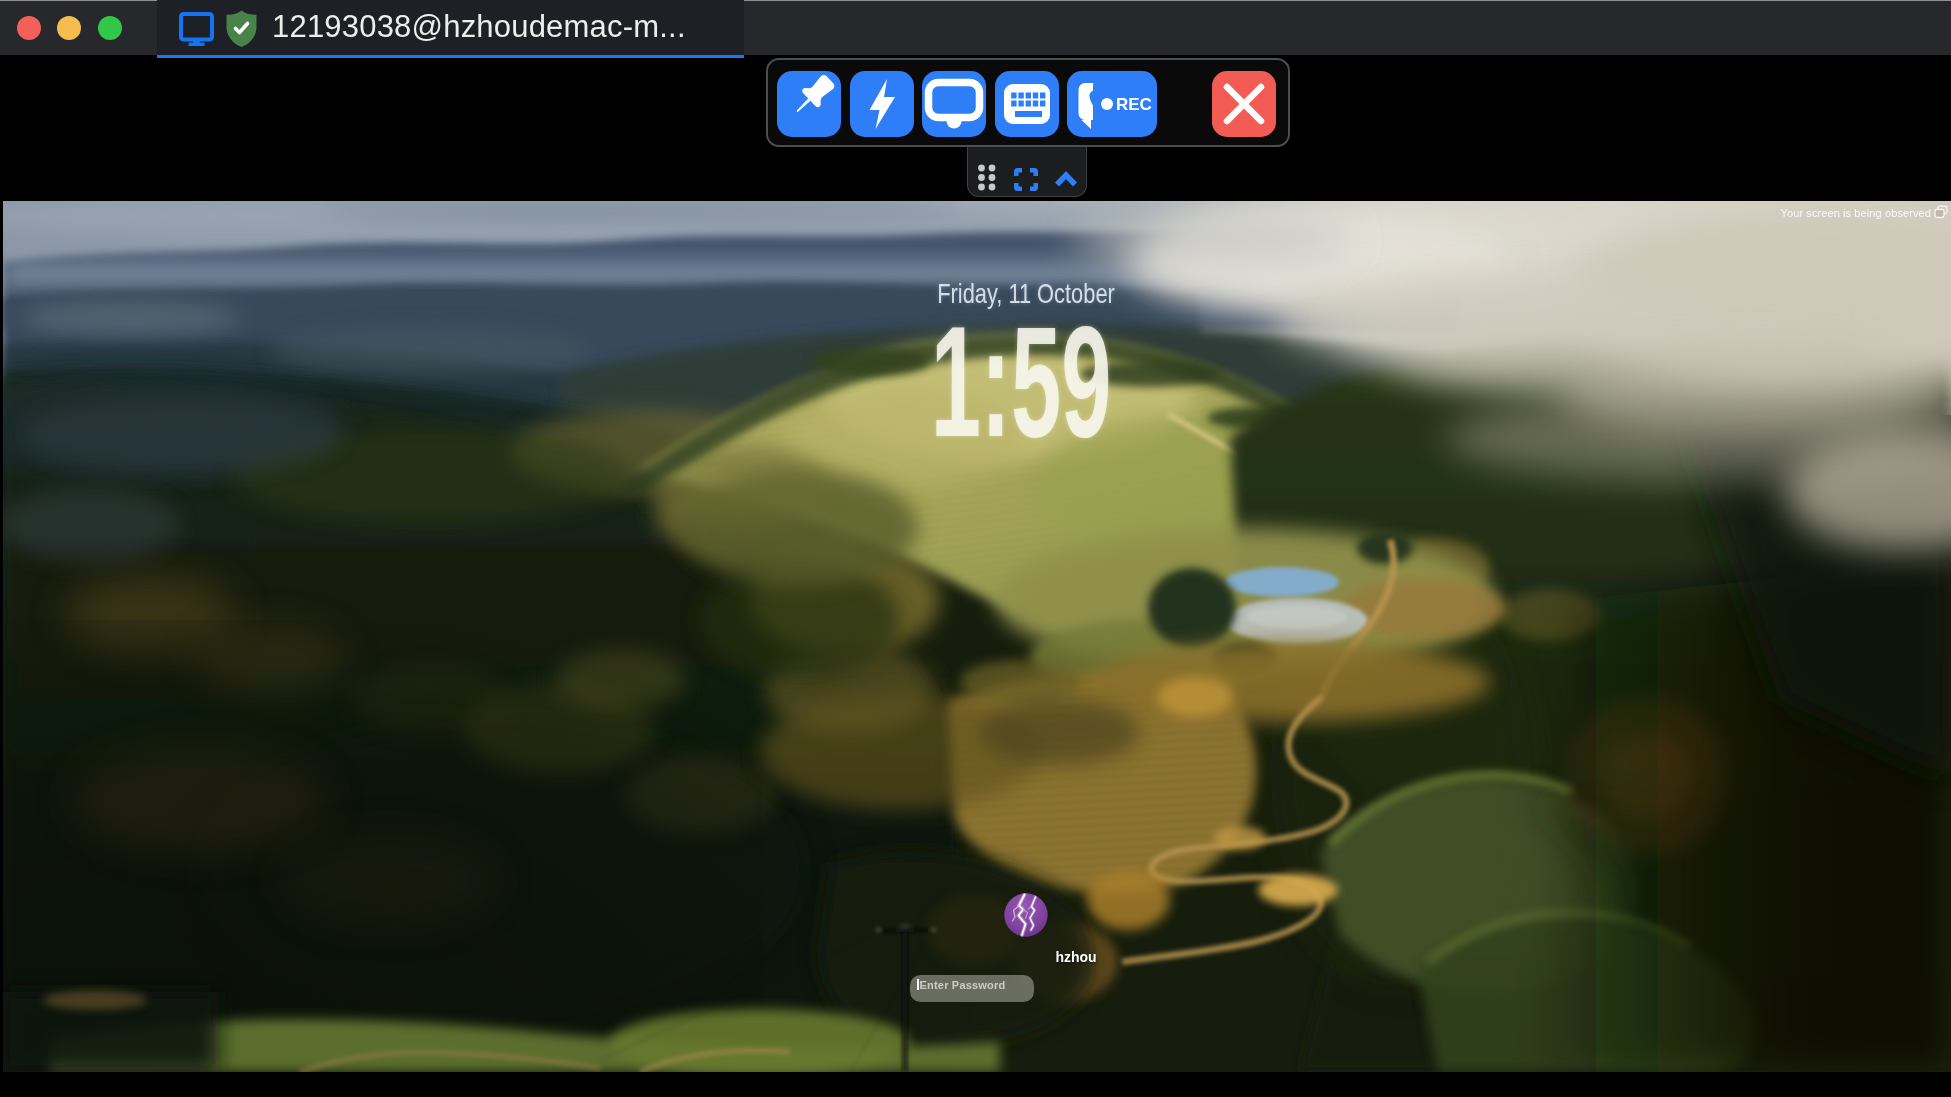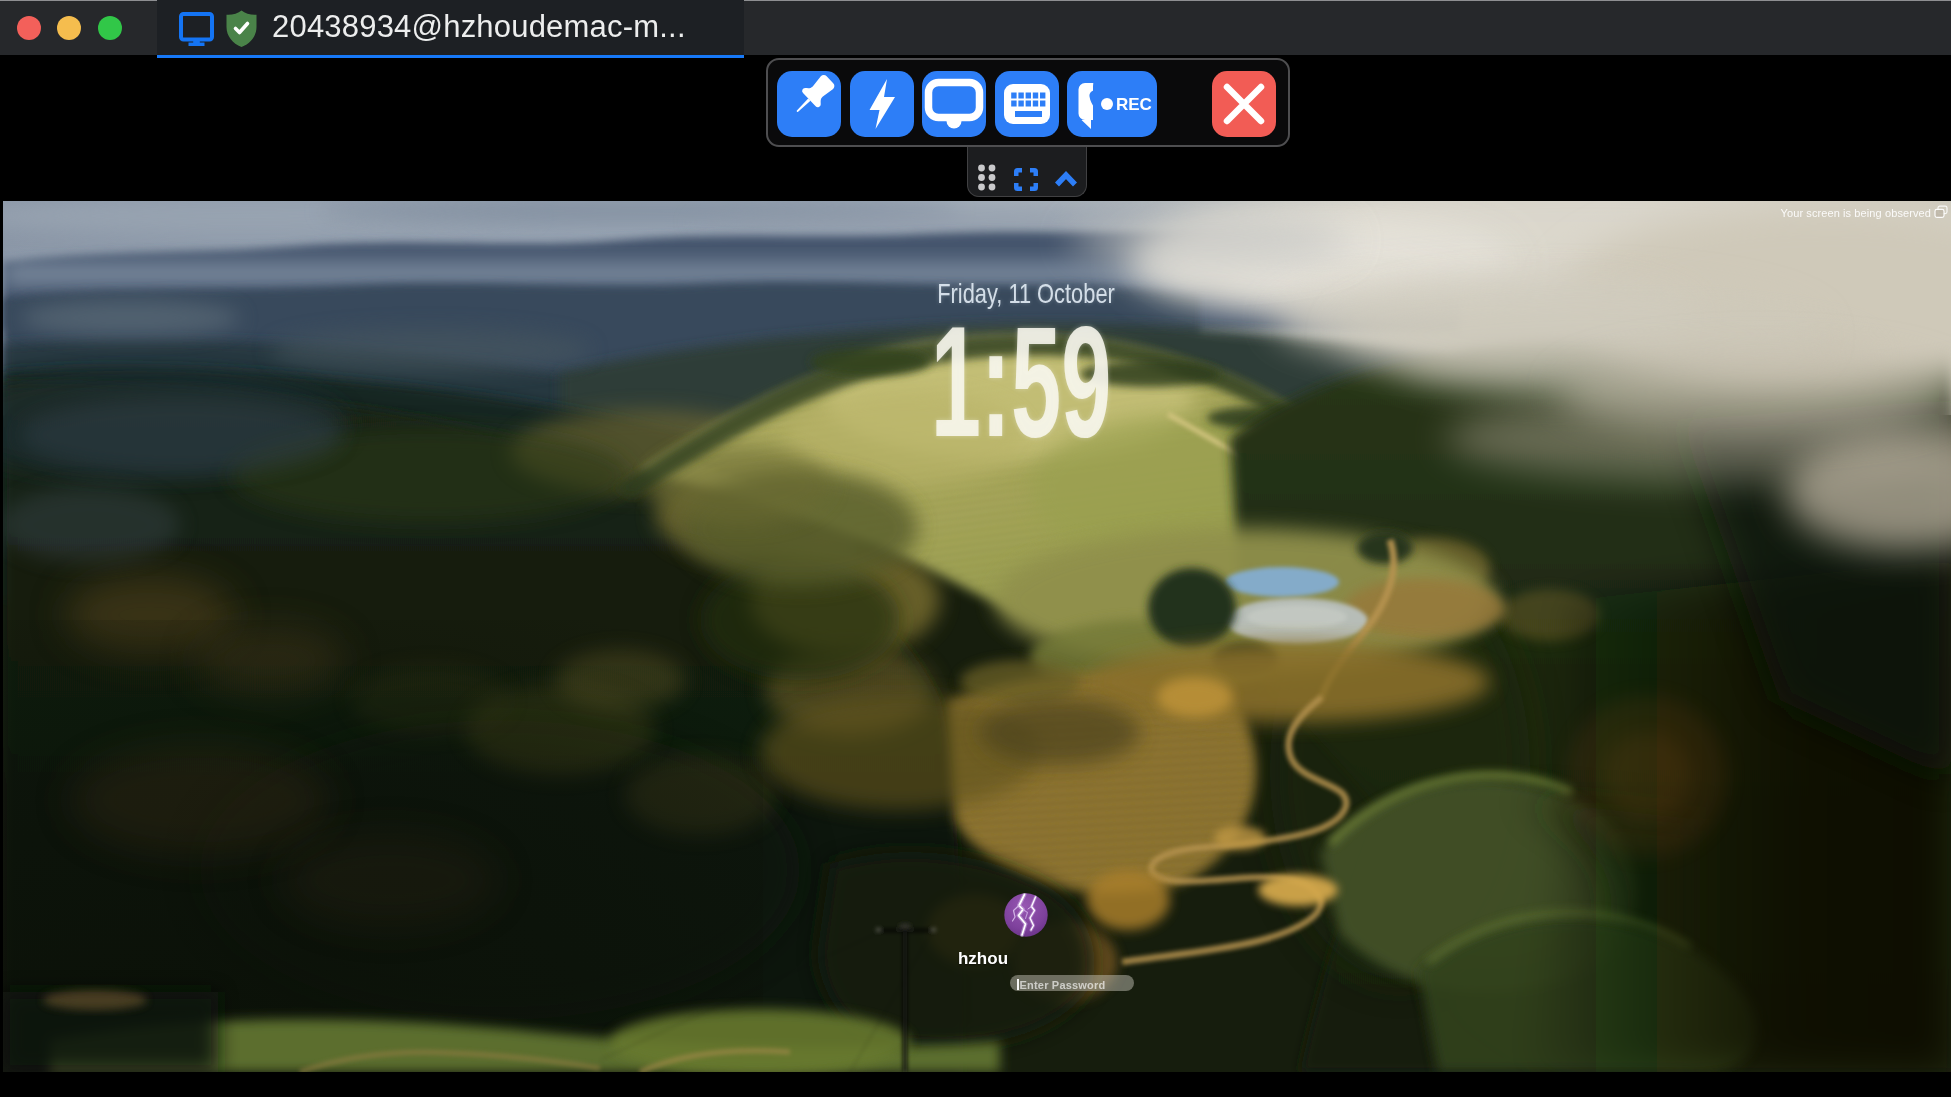--- a/index.html
+++ b/index.html
@@ -16,23 +16,23 @@
   #minibar{left:967px;top:147px;width:120px;height:50px;background:#1c1d1f;border:1px solid #414143;border-top:none;border-radius:0 0 12px 12px;box-sizing:border-box;}
   
   #wall{left:3px;top:201px;width:1948px;height:871px;overflow:hidden;}
   #observed{top:207px;right:20px;font-size:11px;color:rgba(255,255,255,.9);letter-spacing:.1px;}
   #datetxt{left:1026px;top:278px;transform:translateX(-50%);font-size:28px;font-weight:400;
     color:rgba(226,236,245,.9);white-space:nowrap;text-shadow:0 0 5px rgba(230,240,250,.3);}
   #clock{left:1021px;top:303px;transform:translateX(-50%);font-size:157px;font-weight:700;
     color:rgba(248,247,238,.88);white-space:nowrap;line-height:1;text-shadow:0 0 7px rgba(250,250,240,.35);text-align:center;}
   #clock span{display:inline-block;transform:scaleX(0.575);}
   #datetxt span{display:inline-block;transform:scaleX(0.78);}
-  #uname{left:983px;top:949px;transform:translateX(-50%);font-size:17px;font-weight:700;color:#fff;
+  #uname{left:1076px;top:949px;transform:translateX(-50%);font-size:14px;font-weight:700;color:#fff;
     text-shadow:0 1px 2px rgba(0,0,0,.55);}
-  #pwd{left:1010px;top:975px;width:124px;height:16px;border-radius:10.5px;background:rgba(199,197,185,.48);
+  #pwd{left:910px;top:975px;width:124px;height:27px;border-radius:10.5px;background:rgba(199,197,185,.48);
     font-size:11px;color:rgba(255,255,255,.65);line-height:21px;padding-left:7px;box-sizing:border-box;font-weight:700;letter-spacing:.2px;}
   .caret{display:inline-block;width:1.5px;height:11px;background:rgba(255,255,255,.95);vertical-align:-1px;margin-right:1px;}
 </style>
 </head>
 <body>
 
 <div class="abs" id="wall">
 <svg width="1948" height="871" viewBox="3 201 1948 871" preserveAspectRatio="none">
 <defs>
   <filter id="b2" x="-30%" y="-30%" width="160%" height="160%">
@@ -226,21 +226,21 @@
 <div class="abs" id="tab"></div>
 <svg class="abs" style="left:179px;top:12px" width="35" height="34" viewBox="0 0 35 34">
   <rect x="2" y="2" width="31" height="25.5" rx="2.5" fill="none" stroke="#1474f4" stroke-width="4"></rect>
   <rect x="14.2" y="27.5" width="6.6" height="4.5" fill="#1474f4"></rect>
   <rect x="9.5" y="30.5" width="16" height="3.5" fill="#1474f4"></rect>
 </svg>
 <svg class="abs" style="left:225px;top:10px" width="33" height="38" viewBox="0 0 33 38">
   <path d="M16.5 0.5 C20 3.5 26.5 5.2 31.5 4.7 L31.5 17 C31.5 26 25.5 33.5 16.5 37 C7.5 33.5 1.5 26 1.5 17 L1.5 4.7 C6.5 5.2 13 3.5 16.5 0.5 Z" fill="#4a8349"></path>
   <path d="M10.5 18.5 L14.5 22.5 L22.5 13.5" fill="none" stroke="#fff" stroke-width="3.6" stroke-linecap="round" stroke-linejoin="round"></path>
 </svg>
-<div class="abs" id="tabtext">20438934@hzhoudemac-m...</div>
+<div class="abs" id="tabtext">12193038@hzhoudemac-m...</div>
 
 <div class="abs" id="toolbar"></div>
 
 <div class="tbtn" style="left:777px;">
 <svg width="64" height="66" viewBox="0 0 64 66">
   <g transform="translate(33 28) rotate(46) scale(1.18)" fill="#fff">
     <path d="M-7.5 -20 A3.5 3.5 0 0 1 -4 -23.5 L4 -23.5 A3.5 3.5 0 0 1 7.5 -20 L6 -9 C6 -6 8 -5 9.5 -3.5 A2.5 2.5 0 0 1 7.7 0.8 L-7.7 0.8 A2.5 2.5 0 0 1 -9.5 -3.5 C-8 -5 -6 -6 -6 -9 Z"></path>
     <path d="M-1.4 0.8 L1.4 0.8 L0.7 15 A0.9 0.9 0 0 1 -0.7 15 Z"></path>
   </g>
 </svg>

